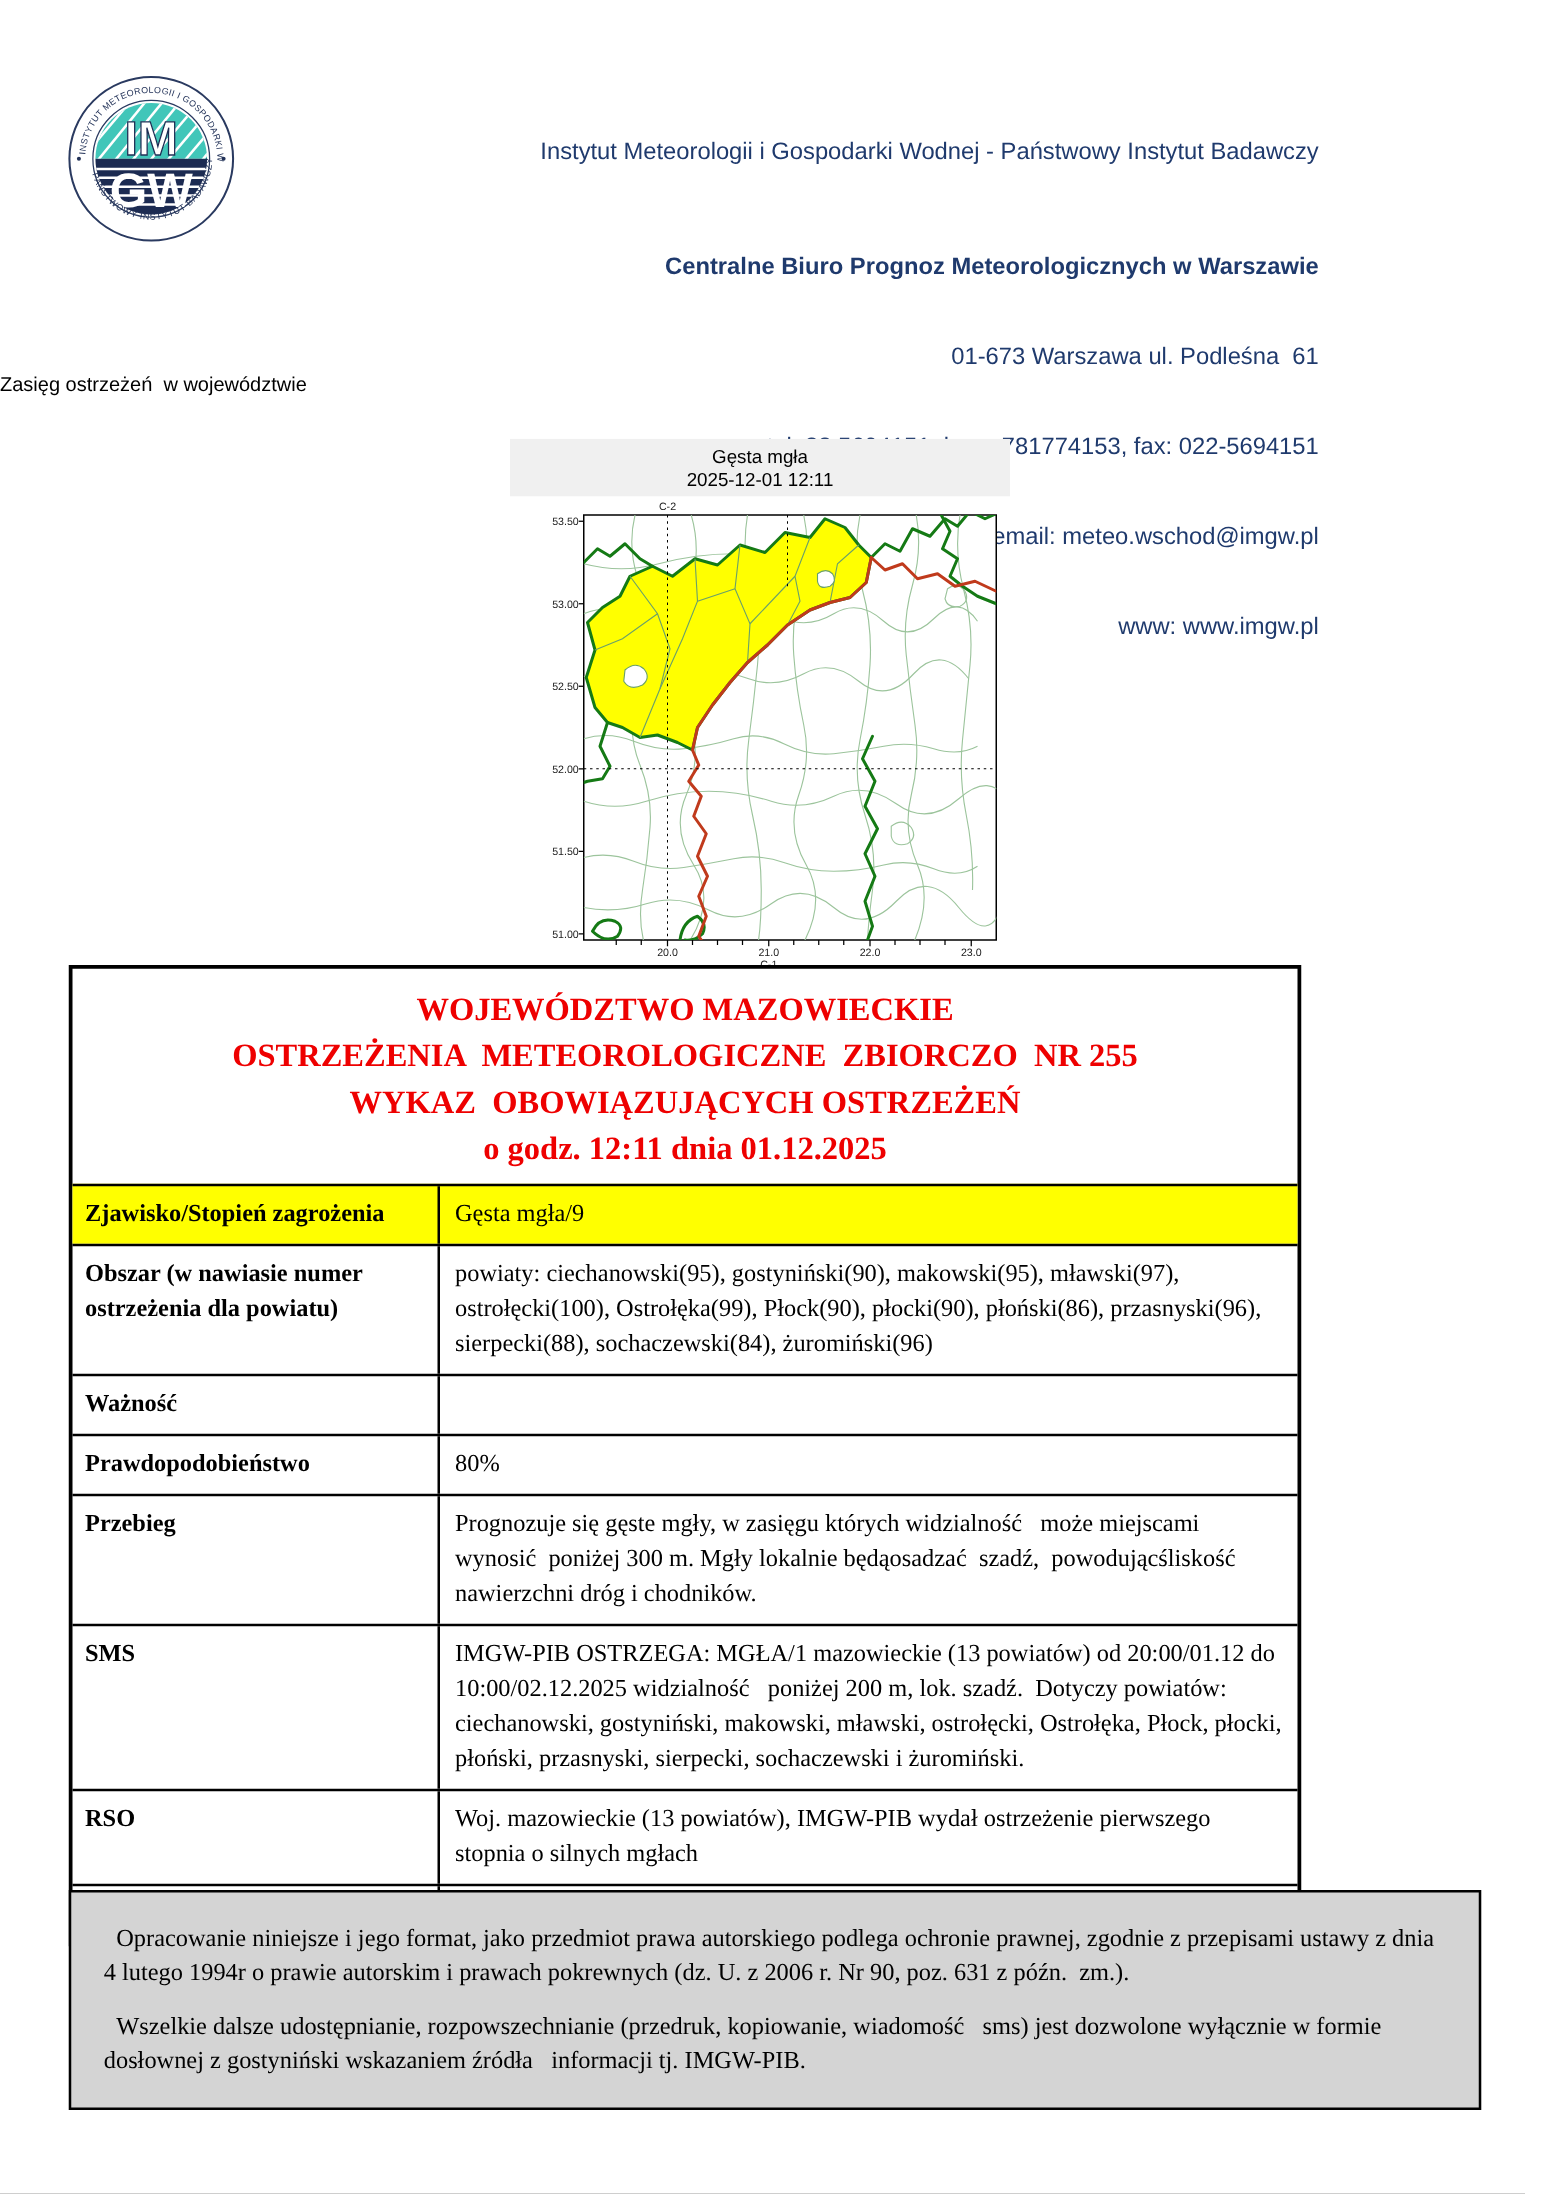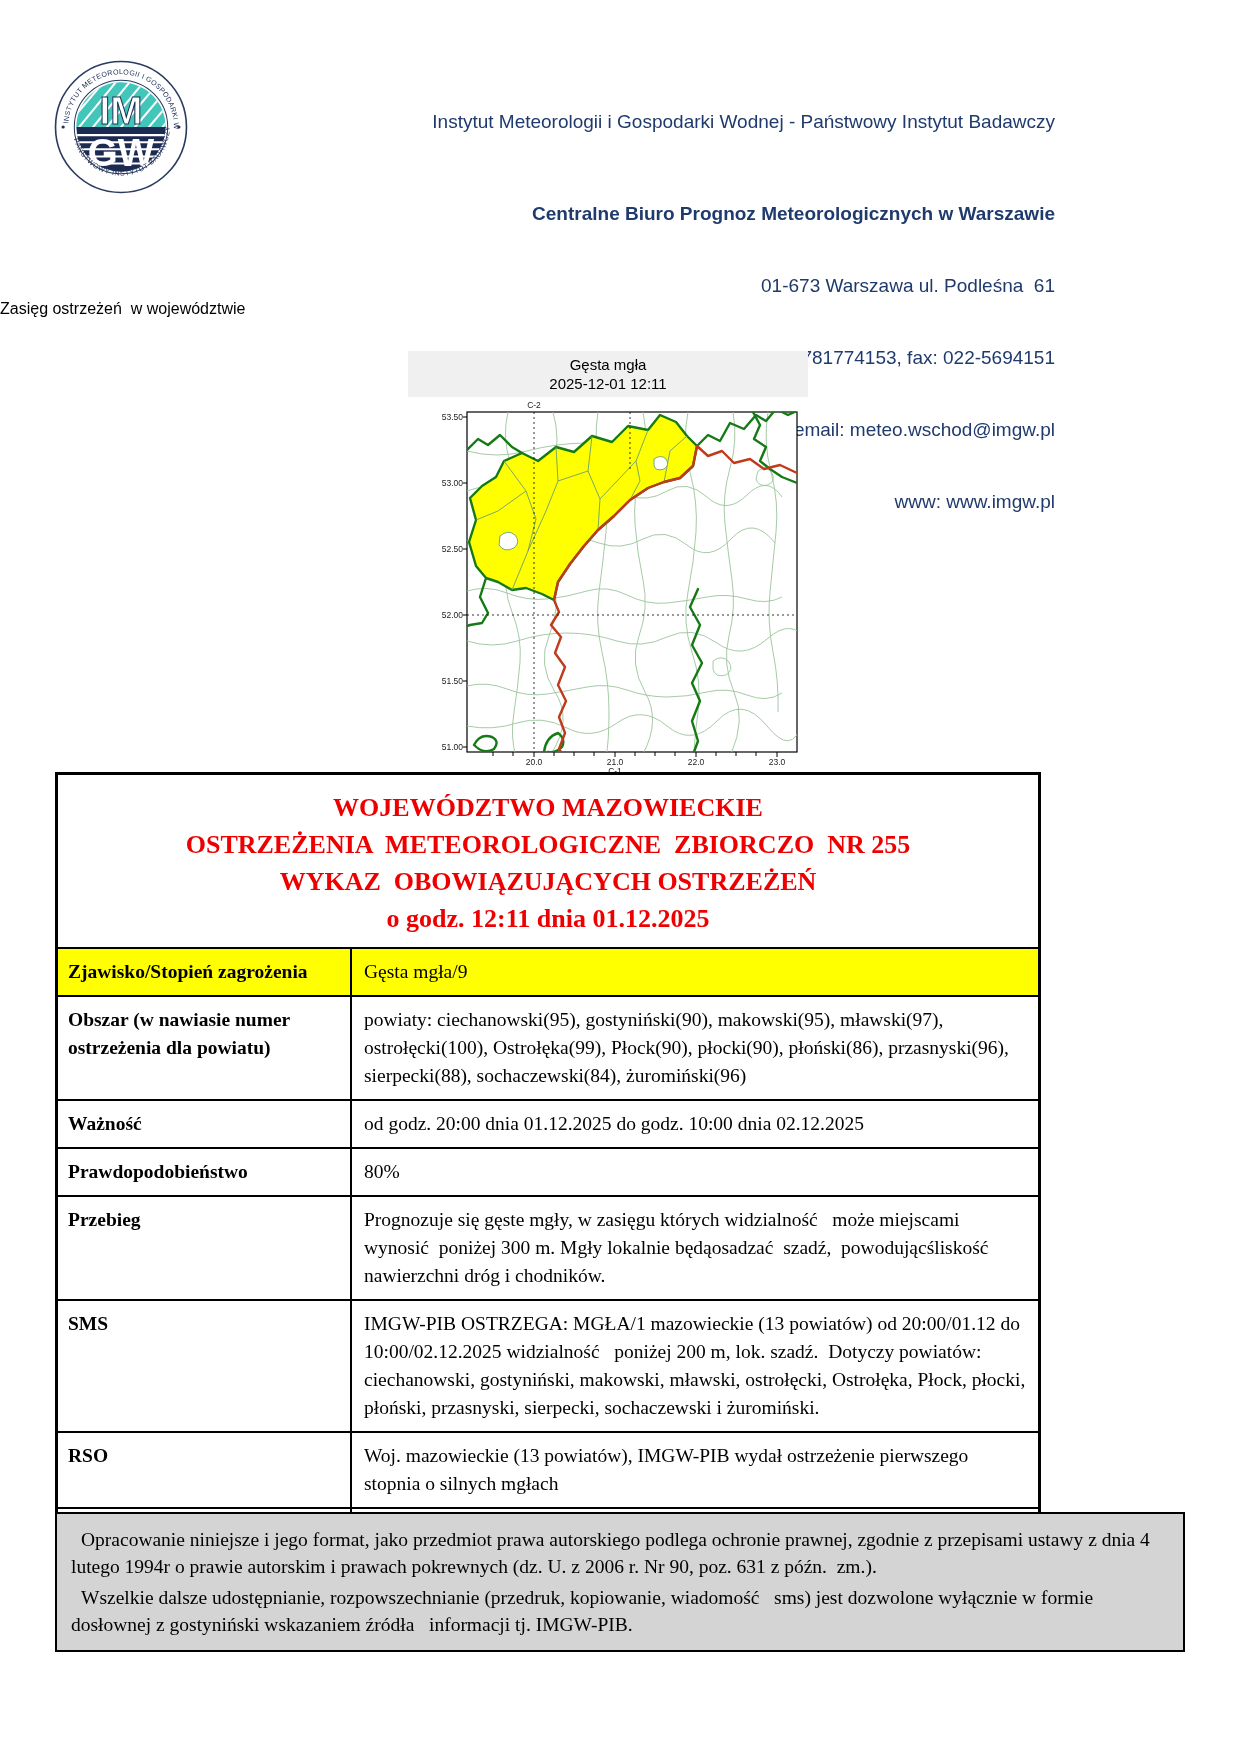--- a/index.html
+++ b/index.html
@@ -40,21 +40,21 @@
   .tvalue{
     flex:1;padding:9px 12px 9px 12px;font-size:19.5px;line-height:28px;
     white-space:pre-wrap;
   }
   .tfooter{
     position:absolute;left:55px;top:1512px;width:1130px;box-sizing:border-box;
     border:2px solid #000;background:#d4d4d4;
     font-family:"Liberation Serif",serif;font-size:19.5px;line-height:27px;
     padding:8px 10px;
   }
-  .tfooter p{margin:4px;text-indent:10px;white-space:pre-wrap;}
+  .tfooter p{margin:16px;text-indent:10px;white-space:pre-wrap;}
 </style>
 </head>
 <body>
 
 <div class="page">
 
   <svg class="logo" viewBox="0 0 132 132">
     <defs>
       <clipPath id="topHalf">
           <path d="M22,66 A44,44 0 0 1 110,66 Z"></path>
@@ -234,21 +234,20 @@
     <div class="trow highlight">
       <div class="tlabel">Zjawisko/Stopień zagrożenia</div>
       <div class="tvalue">Gęsta mgła/9</div>
     </div>
     <div class="trow">
       <div class="tlabel">Obszar (w nawiasie numer ostrzeżenia dla powiatu)</div>
       <div class="tvalue">powiaty: ciechanowski(95), gostyniński(90), makowski(95), mławski(97), ostrołęcki(100), Ostrołęka(99), Płock(90), płocki(90), płoński(86), przasnyski(96), sierpecki(88), sochaczewski(84), żuromiński(96)</div>
     </div>
     <div class="trow">
       <div class="tlabel">Ważność</div>
-      <div class="tvalue">od godz. 20:00 dnia 01.12.2025 do godz. 10:00 dnia 02.12.2025</div>
     </div>
     <div class="trow">
       <div class="tlabel">Prawdopodobieństwo</div>
       <div class="tvalue">80%</div>
     </div>
     <div class="trow">
       <div class="tlabel">Przebieg</div>
       <div class="tvalue">Prognozuje się gęste mgły, w zasięgu których widzialność   może miejscami wynosić  poniżej 300 m. Mgły lokalnie będąosadzać  szadź,  powodującśliskość    nawierzchni dróg i chodników.</div>
     </div>
     <div class="trow">

